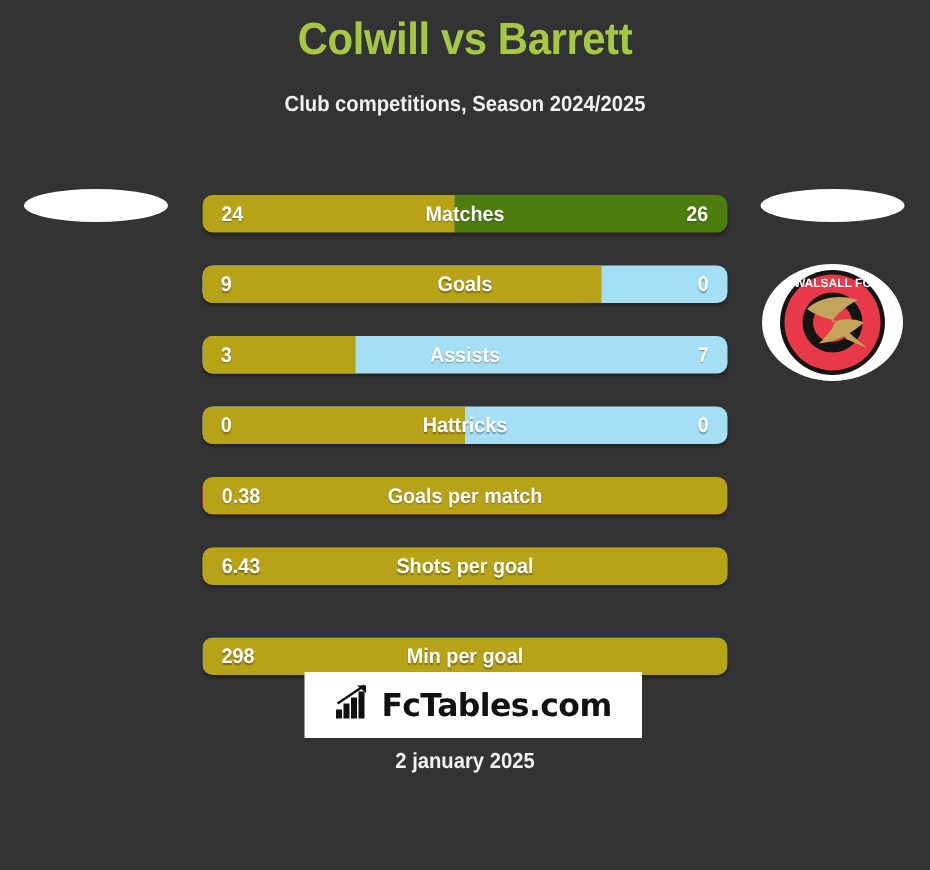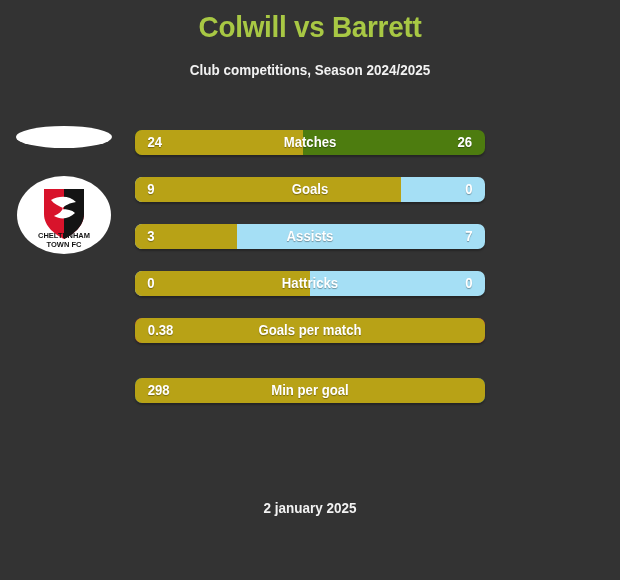--- a/index.html
+++ b/index.html
@@ -171,33 +171,37 @@
 </head>
 <body>
 
 <div id="page">
 
   <div class="title" style="color: rgb(168, 200, 68);">Colwill vs Barrett</div>
   <div class="subtitle">Club competitions, Season 2024/2025</div>
 
   <div class="crest-wrap left">
     <div class="crest-shadow-ellipse"></div>
+  </div>
+
+  <div class="crest-wrap right">
+    <div class="crest-shadow-ellipse"></div>
     <div class="crest-disc">
       <svg width="94" height="78" viewBox="0 0 94 78">
-        <g transform="translate(47,33)">
-          <path d="M-20,-20 L20,-20 L20,5 C20,18 8,26 0,30 C-8,26 -20,18 -20,5 Z" fill="#d8132b"></path>
-          <path d="M0,-20 L20,-20 L20,5 C20,18 8,26 0,30 Z" fill="#141414"></path>
-          <path d="M-13,-9 C-4,-14 6,-13 12,-7 C6,-6 1,-4 -2,0 C3,0 8,1 11,4 C5,10 -3,11 -10,7 C-5,5 -2,2 -1,-1 C-5,-3 -10,-5 -13,-9 Z" fill="#ffffff"></path>
-        </g>
-        <text x="47" y="62" text-anchor="middle" font-family="Liberation Sans, sans-serif" font-size="7.5" font-weight="bold" fill="#141414">CHELTENHAM</text>
-        <text x="47" y="71" text-anchor="middle" font-family="Liberation Sans, sans-serif" font-size="7.5" font-weight="bold" fill="#141414">TOWN FC</text>
+        <circle cx="47" cy="39" r="35" fill="#141414"></circle>
+        <circle cx="47" cy="39" r="32" fill="#e8384a"></circle>
+        <circle cx="47" cy="39" r="20" fill="#141414"></circle>
+        <circle cx="47" cy="39" r="13" fill="#e8384a"></circle>
+        <path d="M30,30 C38,22 52,20 64,24 C56,28 50,33 46,39 C54,36 62,36 68,39
+                 C60,46 50,52 38,53 C44,47 48,42 49,38 C43,36 35,34 30,30 Z" fill="#c4a35a"></path>
+        <path d="M49,38 L70,56 L56,50 Z" fill="#c4a35a"></path>
+        <text x="47" y="15" text-anchor="middle" font-family="Liberation Sans, sans-serif" font-size="8" font-weight="bold" fill="#ffffff">WALSALL FC</text>
       </svg>
     </div>
   </div>
-
 
   <div class="bars">
 
     <div class="bar-row" style="background: #4d7c0f;">
       <div class="bar-fill-left" style="width: 48%; background: rgb(184, 162, 22);"></div>
       <div class="bar-val home">24</div>
       <div class="bar-label">Matches</div>
       <div class="bar-val away">26</div>
     </div>
 
@@ -221,25 +225,45 @@
       <div class="bar-label">Hattricks</div>
       <div class="bar-val away">0</div>
     </div>
 
     <div class="bar-row" style="background: #be185d;">
       <div class="bar-fill-left" style="width: 100%; background: rgb(184, 162, 22);"></div>
       <div class="bar-val home">0.38</div>
       <div class="bar-label">Goals per match</div>
     </div>
 
+    <div class="bar-row" style="background: rgb(184, 162, 22);">
+      <div class="bar-fill-left" style="width: 100%; background: rgb(184, 162, 22);"></div>
+      <div class="bar-val home">6.43</div>
+      <div class="bar-label">Shots per goal</div>
+    </div>
 
     <div class="bar-row" style="background: #0369a1; margin-top: 35px;">
       <div class="bar-fill-left" style="width: 100%; background: rgb(184, 162, 22);"></div>
       <div class="bar-val home">298</div>
       <div class="bar-label">Min per goal</div>
     </div>
 
   </div>
 
+  <div class="brand-box">
+    <div class="brand-inner">
+      <span>
+        <svg width="26" height="24" viewBox="0 0 26 24">
+          <rect x="1" y="17" width="4" height="6" fill="#111111"></rect>
+          <rect x="6" y="13" width="4" height="10" fill="#111111"></rect>
+          <rect x="11" y="9" width="4" height="14" fill="#111111"></rect>
+          <rect x="16" y="5" width="4" height="18" fill="#111111"></rect>
+          <path d="M2,13 L20,1" stroke="#111111" stroke-width="1.6" fill="none"></path>
+          <path d="M15,1 L21,1 L21,6 Z" fill="#111111"></path>
+        </svg>
+      </span>
+      <span class="brand-text">FcTables.com</span>
+    </div>
+  </div>
 
   <div class="footer-date">2 january 2025</div>
 
 </div>
 
 </body></html>

